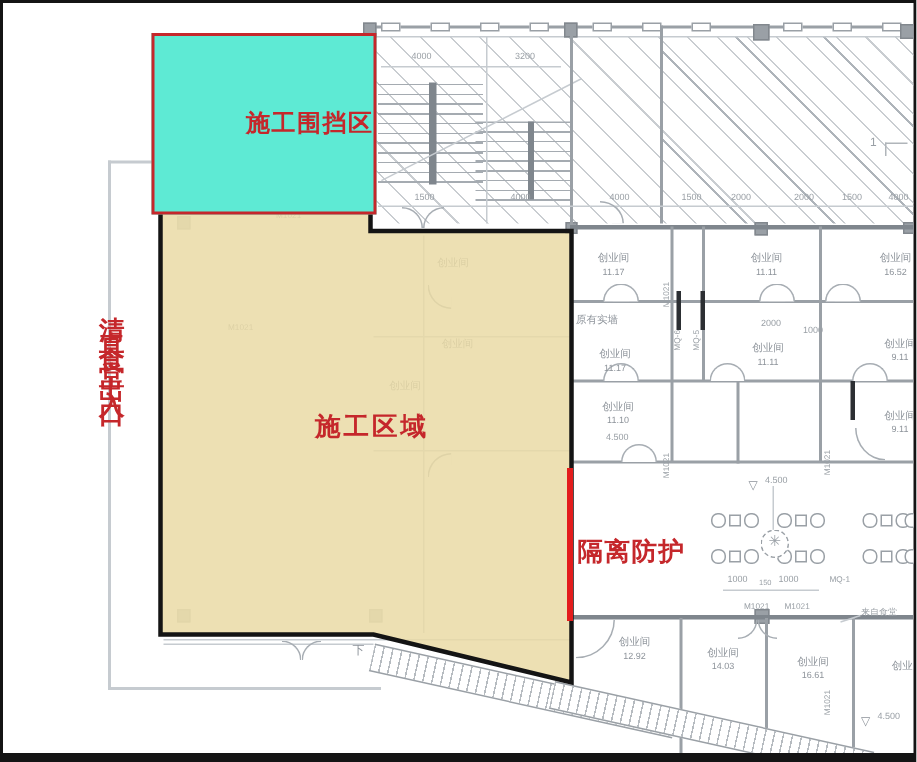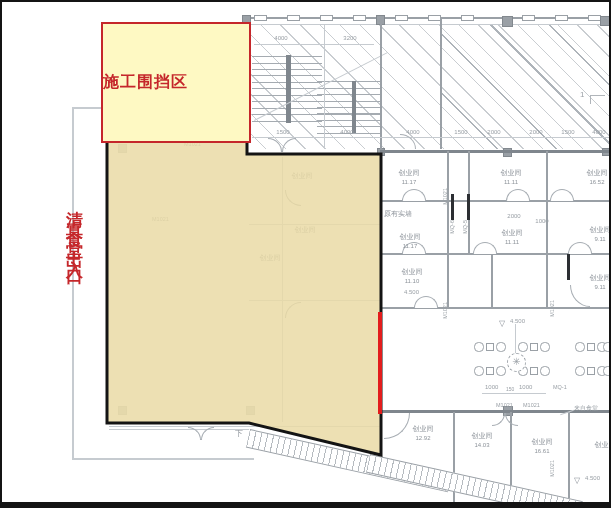--- a/index.html
+++ b/index.html
@@ -36,21 +36,21 @@
   .ttable{width:8px;height:8px;border:1.2px solid #9aa0a6;background:#fff;box-sizing:border-box;}
   .tgroup{display:flex;align-items:center;gap:2px;}
   .compass{width:17px;height:17px;border:1px dashed #9aa0a6;border-radius:50%;
            color:#9aa0a6;font-size:10px;line-height:16px;text-align:center;background:#fff;}
   .room{font-size:7px;color:#8d939a;text-align:center;line-height:1.6;white-space:nowrap;}
   .room b{display:block;font-weight:normal;font-size:6px;}
   .dim{font-size:6px;color:#9aa0a6;white-space:nowrap;}
   .tag{font-size:5.5px;color:#9aa0a6;white-space:nowrap;}
   
   .red{color:#c5272b;font-weight:bold;white-space:nowrap;}
-  .enclosure{border:2.5px solid #c5272b;background:#fef9c3;display:flex;align-items:center;justify-content:flex-start;}
+  .enclosure{border:2.5px solid #c5272b;background:#5eead4;display:flex;align-items:center;justify-content:flex-end;}
   .barrier{background:#e31c1c;}
   .entrance{writing-mode:vertical-lr;text-orientation:upright;font-size:17px;letter-spacing:10px;}
 </style>
 </head>
 <body>
 
 <div class="frame">
 <div class="stage">
 
   <div class="abs" style="left:0;top:0;width:607px;height:500px;">
@@ -238,19 +238,21 @@
   </div>
 
   <svg class="abs" style="left:0;top:0;" width="607" height="500" viewBox="0 0 607 500">
     <polygon points="105,138 245,138 245,152 379,152 379,453 247,421 105,421" fill="rgb(233,218,164)" fill-opacity="0.84" stroke="#141414" stroke-width="3"></polygon>
   </svg>
 
   <div class="abs enclosure" style="left:99px;top:20px;width:146px;height:117px;">
     <span class="red" style="font-size:16px;letter-spacing:1px;">施工围挡区</span>
   </div>
 
+  <span class="abs red" style="left:208px;top:271px;font-size:17px;letter-spacing:2px;">施工区域</span>
 
   <span class="abs red entrance" style="left:61px;top:195px;">清真食堂出入口</span>
 
   <i class="abs barrier" style="display:block;left:376px;top:310px;width:4px;height:102px;"></i>
+  <span class="abs red" style="left:383px;top:354px;font-size:17px;letter-spacing:1px;">隔离防护</span>
 
 </div>
 </div>
 
 </body></html>

